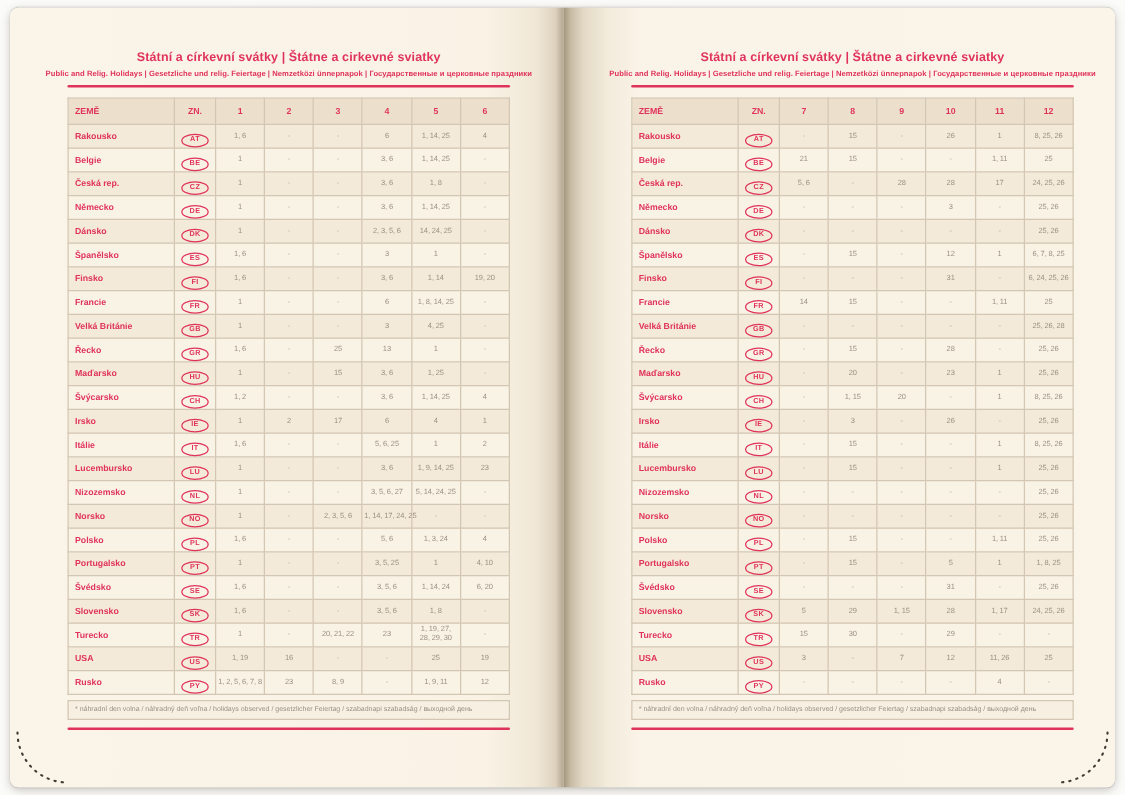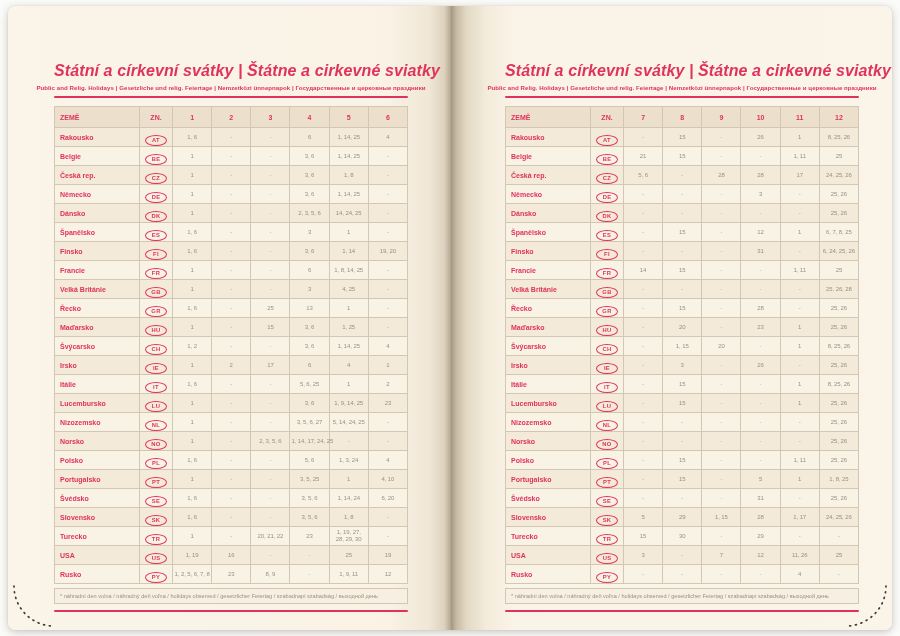--- a/index.html
+++ b/index.html
@@ -15,22 +15,22 @@
   }
   .page { height:100%; position:relative; }
   .page-left  { width:443px; background:linear-gradient(90deg,#fbf4e9 0%,#f9f2e5 86%,#f0e7d6 95%,#ddd2be 98.5%,#b2a68f 100%); }
   .page-right { width:441px; background:linear-gradient(90deg,#a2967f 0%,#c6baa3 1.2%,#e2d8c4 3.5%,#f3ecdc 8%,#faf3e7 14%,#fbf4e9 100%); }
 
   .content { position:absolute; top:0; width:354px; }
   .page-left  .content { left:46px; }
   .page-right .content { left:54px; }
 
   .title {
-    margin-top:56px; text-align:center; white-space:nowrap;
-    color:var(--accent); font-weight:bold; font-size:16px; letter-spacing:.1px;font-style:italic;
+    margin-top:35px; text-align:center; white-space:nowrap;
+    color:var(--accent); font-weight:bold; font-size:10px; letter-spacing:.1px;
   }
   .subtitle {
     margin-top:4px; width:440px; margin-left:-43px; text-align:center; white-space:nowrap;
     color:var(--accent); font-weight:bold; font-size:6.1px; letter-spacing:.05px;
   }
   .rule { margin-top:5px; height:2px; background:var(--accent); border-radius:1px; }
 
   table { margin-top:8px; border-collapse:collapse; table-layout:fixed; width:354px; }
   th,td { border:1px solid var(--border); overflow:visible; }
   th { height:18px; color:var(--accent); font-size:7px; font-weight:bold; text-align:center; }

